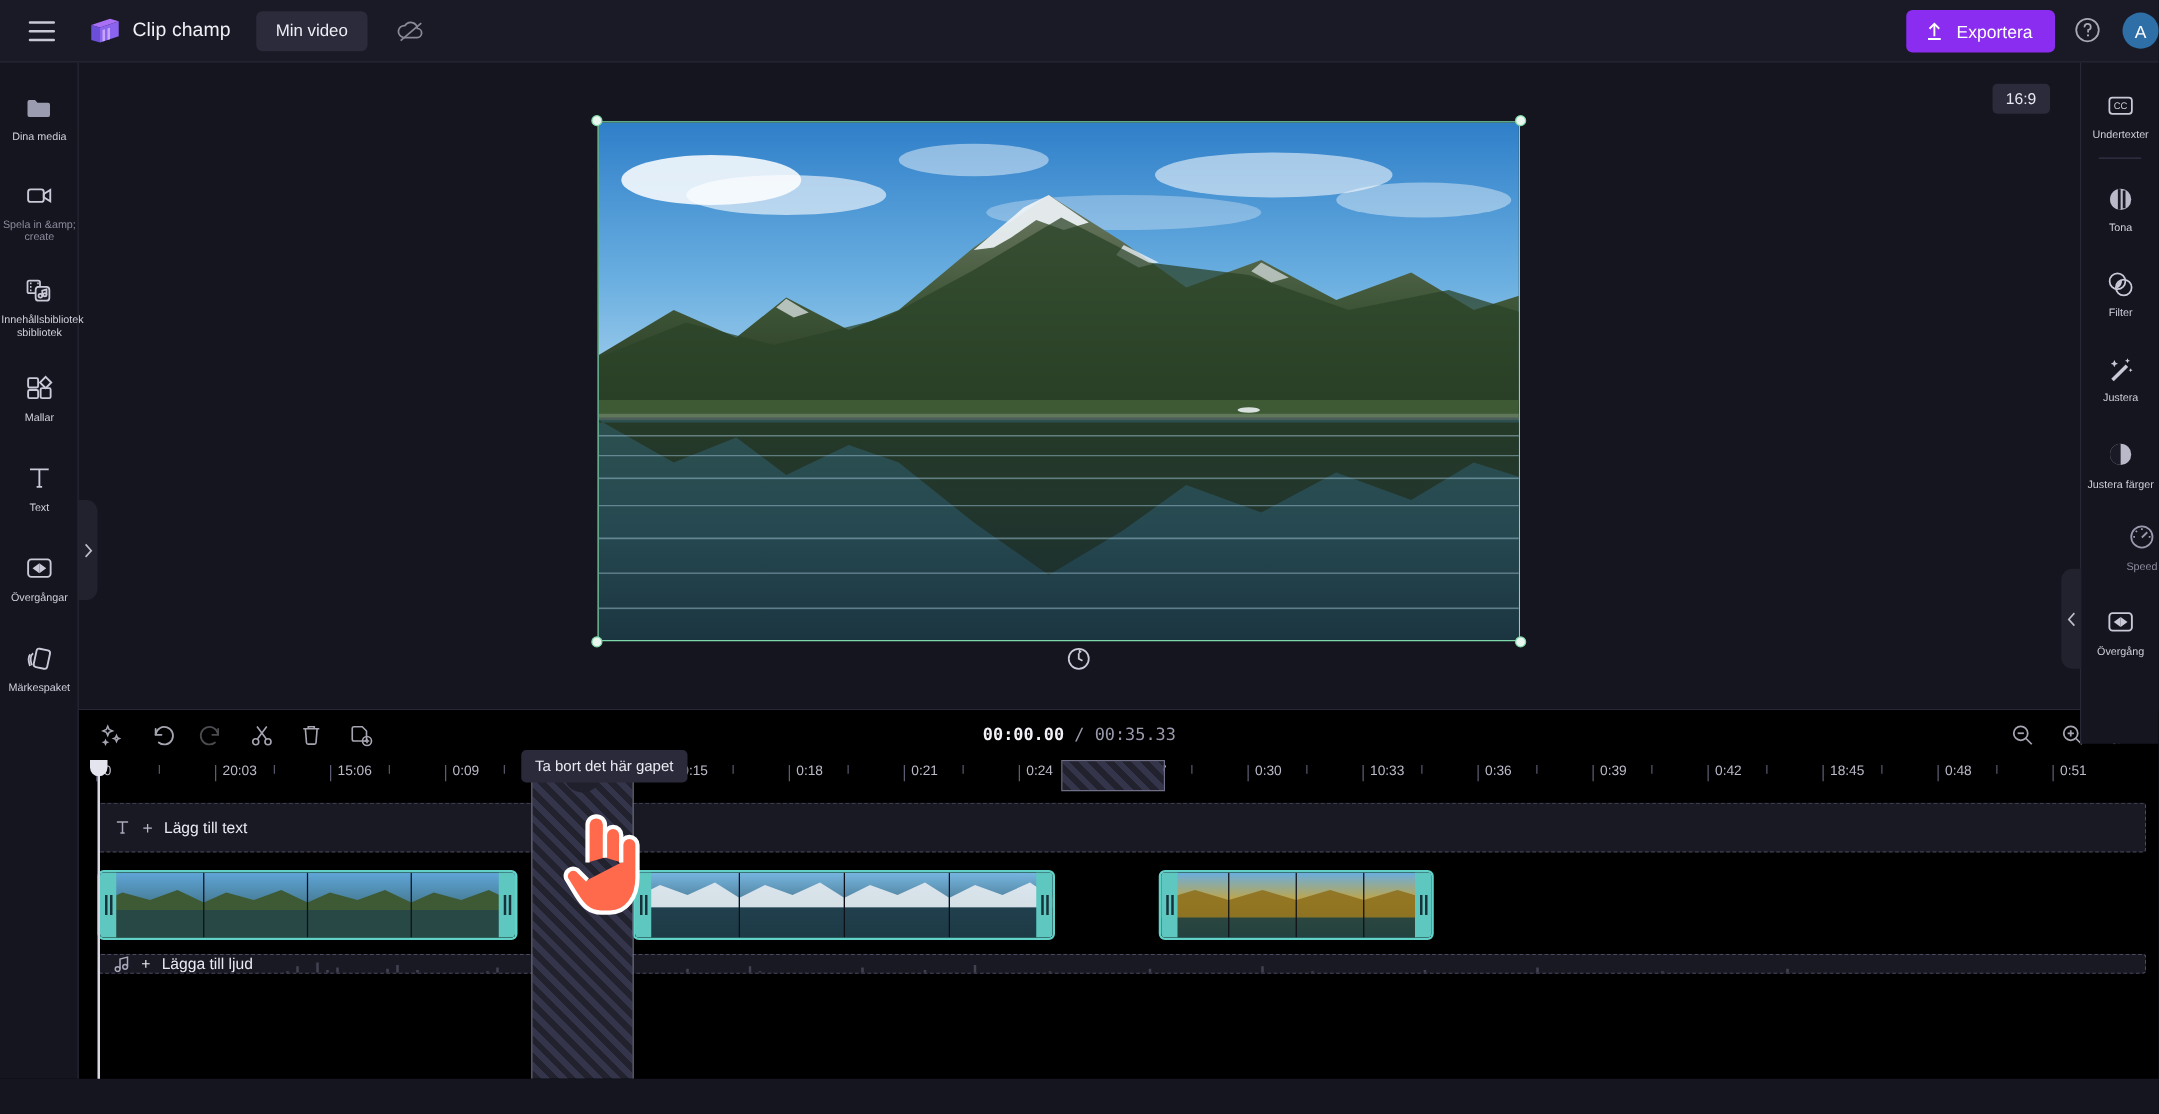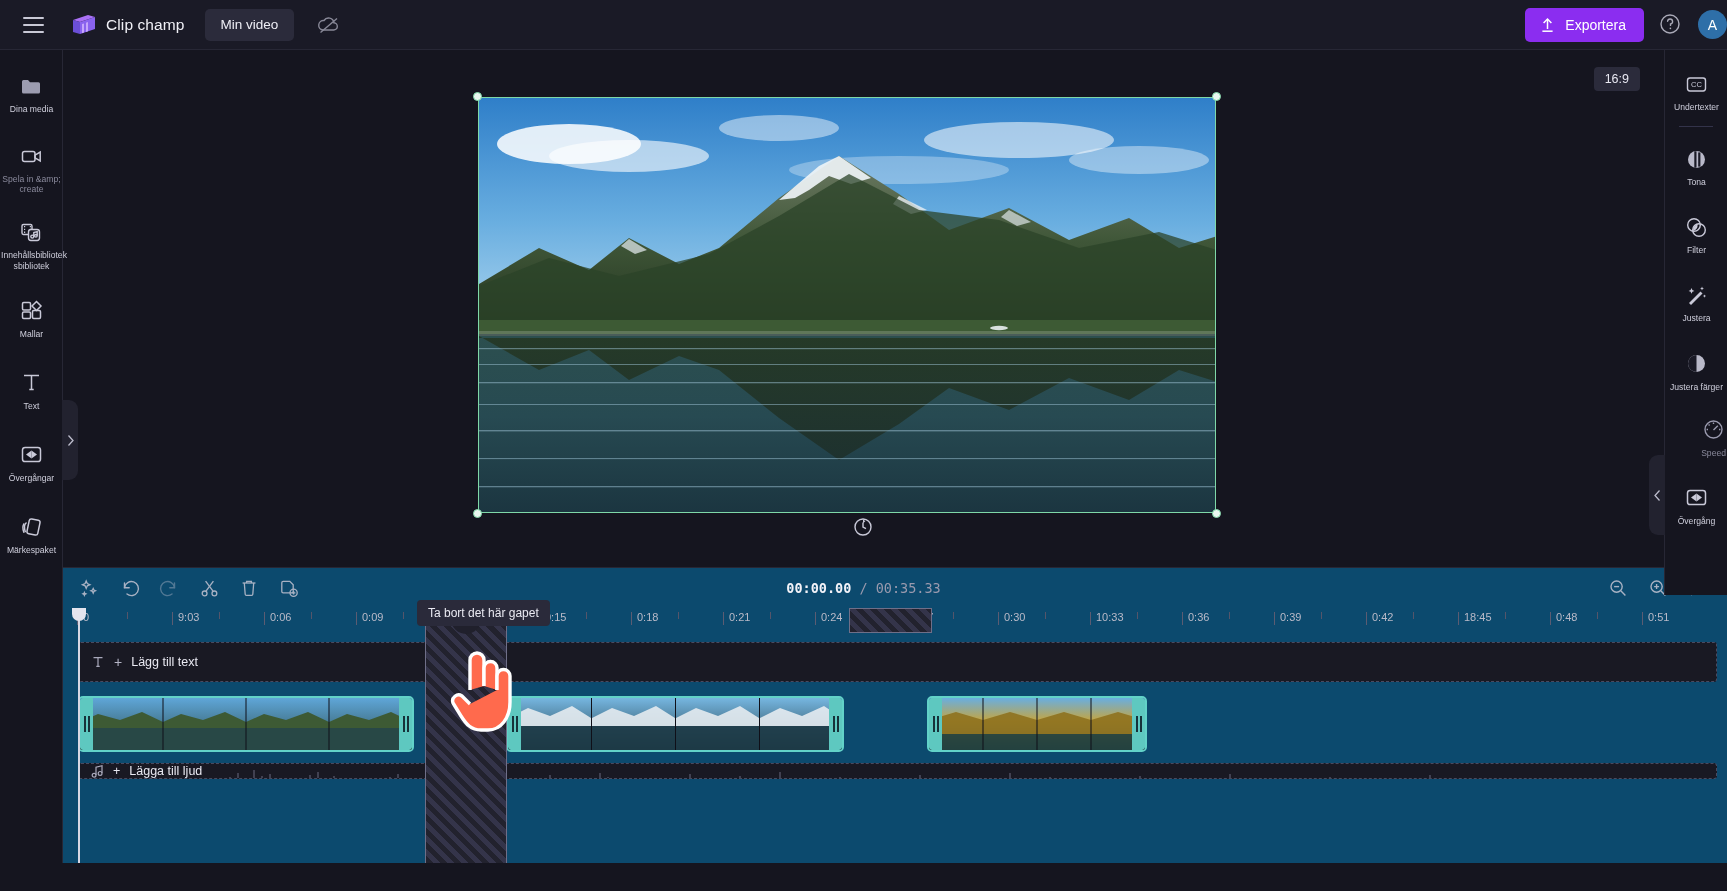--- a/index.html
+++ b/index.html
@@ -113,21 +113,21 @@
     position: absolute; left: 0; right: 0; top: 543px; height: 44px;
     display: flex; align-items: center; justify-content: center; gap: 28px;
   }
   .pc { width: 26px; height: 26px; cursor: pointer; opacity: .85; display:flex; align-items:center; justify-content:center;}
   .pc-left { position: absolute; left: 440px; top: 546px; }
   .pc-right { position: absolute; right: 448px; top: 546px; }
 
   
   .timeline {
     position: absolute; left: 0; bottom: 0; width: 1727px; height: 296px;
-    background: #0c4a6e; border-top: 1px solid #272735; z-index: 20;
+    background: #000000; border-top: 1px solid #272735; z-index: 20;
   }
   .tl-toolbar { position: relative; height: 40px; display: flex; align-items: center; }
   .tl-tool { width: 30px; height: 30px; margin-left: 10px; display: flex; align-items: center;
     justify-content: center; cursor: pointer; opacity: .85; border-radius: 4px; }
   .tl-tool:first-child { margin-left: 74px; }
   .tl-tool.disabled { opacity: .38; }
   .tl-time {
     position: absolute; left: 0; right: 0; text-align: center; font-size: 13.5px;
     font-family: "DejaVu Sans Mono", monospace; pointer-events: none;
   }
@@ -634,23 +634,23 @@
           </svg>
         </div>
       </div>
     </div>
 
     <div class="tl-body">
 
       <div class="ruler">
         <span class="rtick" style="left:5px">0</span>
         <span class="rtick minor" style="left:49px"></span>
-        <span class="rtick" style="left:100px">9:03</span>
+        <span class="rtick" style="left:100px">20:03</span>
         <span class="rtick minor" style="left:141px"></span>
-        <span class="rtick" style="left:192px">0:06</span>
+        <span class="rtick" style="left:192px">15:06</span>
         <span class="rtick minor" style="left:233px"></span>
         <span class="rtick" style="left:284px">0:09</span>
         <span class="rtick minor" style="left:325px"></span>
         <span class="rtick" style="left:376px">0:12</span>
         <span class="rtick" style="left:467px">0:15</span>
         <span class="rtick minor" style="left:508px"></span>
         <span class="rtick" style="left:559px">0:18</span>
         <span class="rtick minor" style="left:600px"></span>
         <span class="rtick" style="left:651px">0:21</span>
         <span class="rtick minor" style="left:692px"></span>

